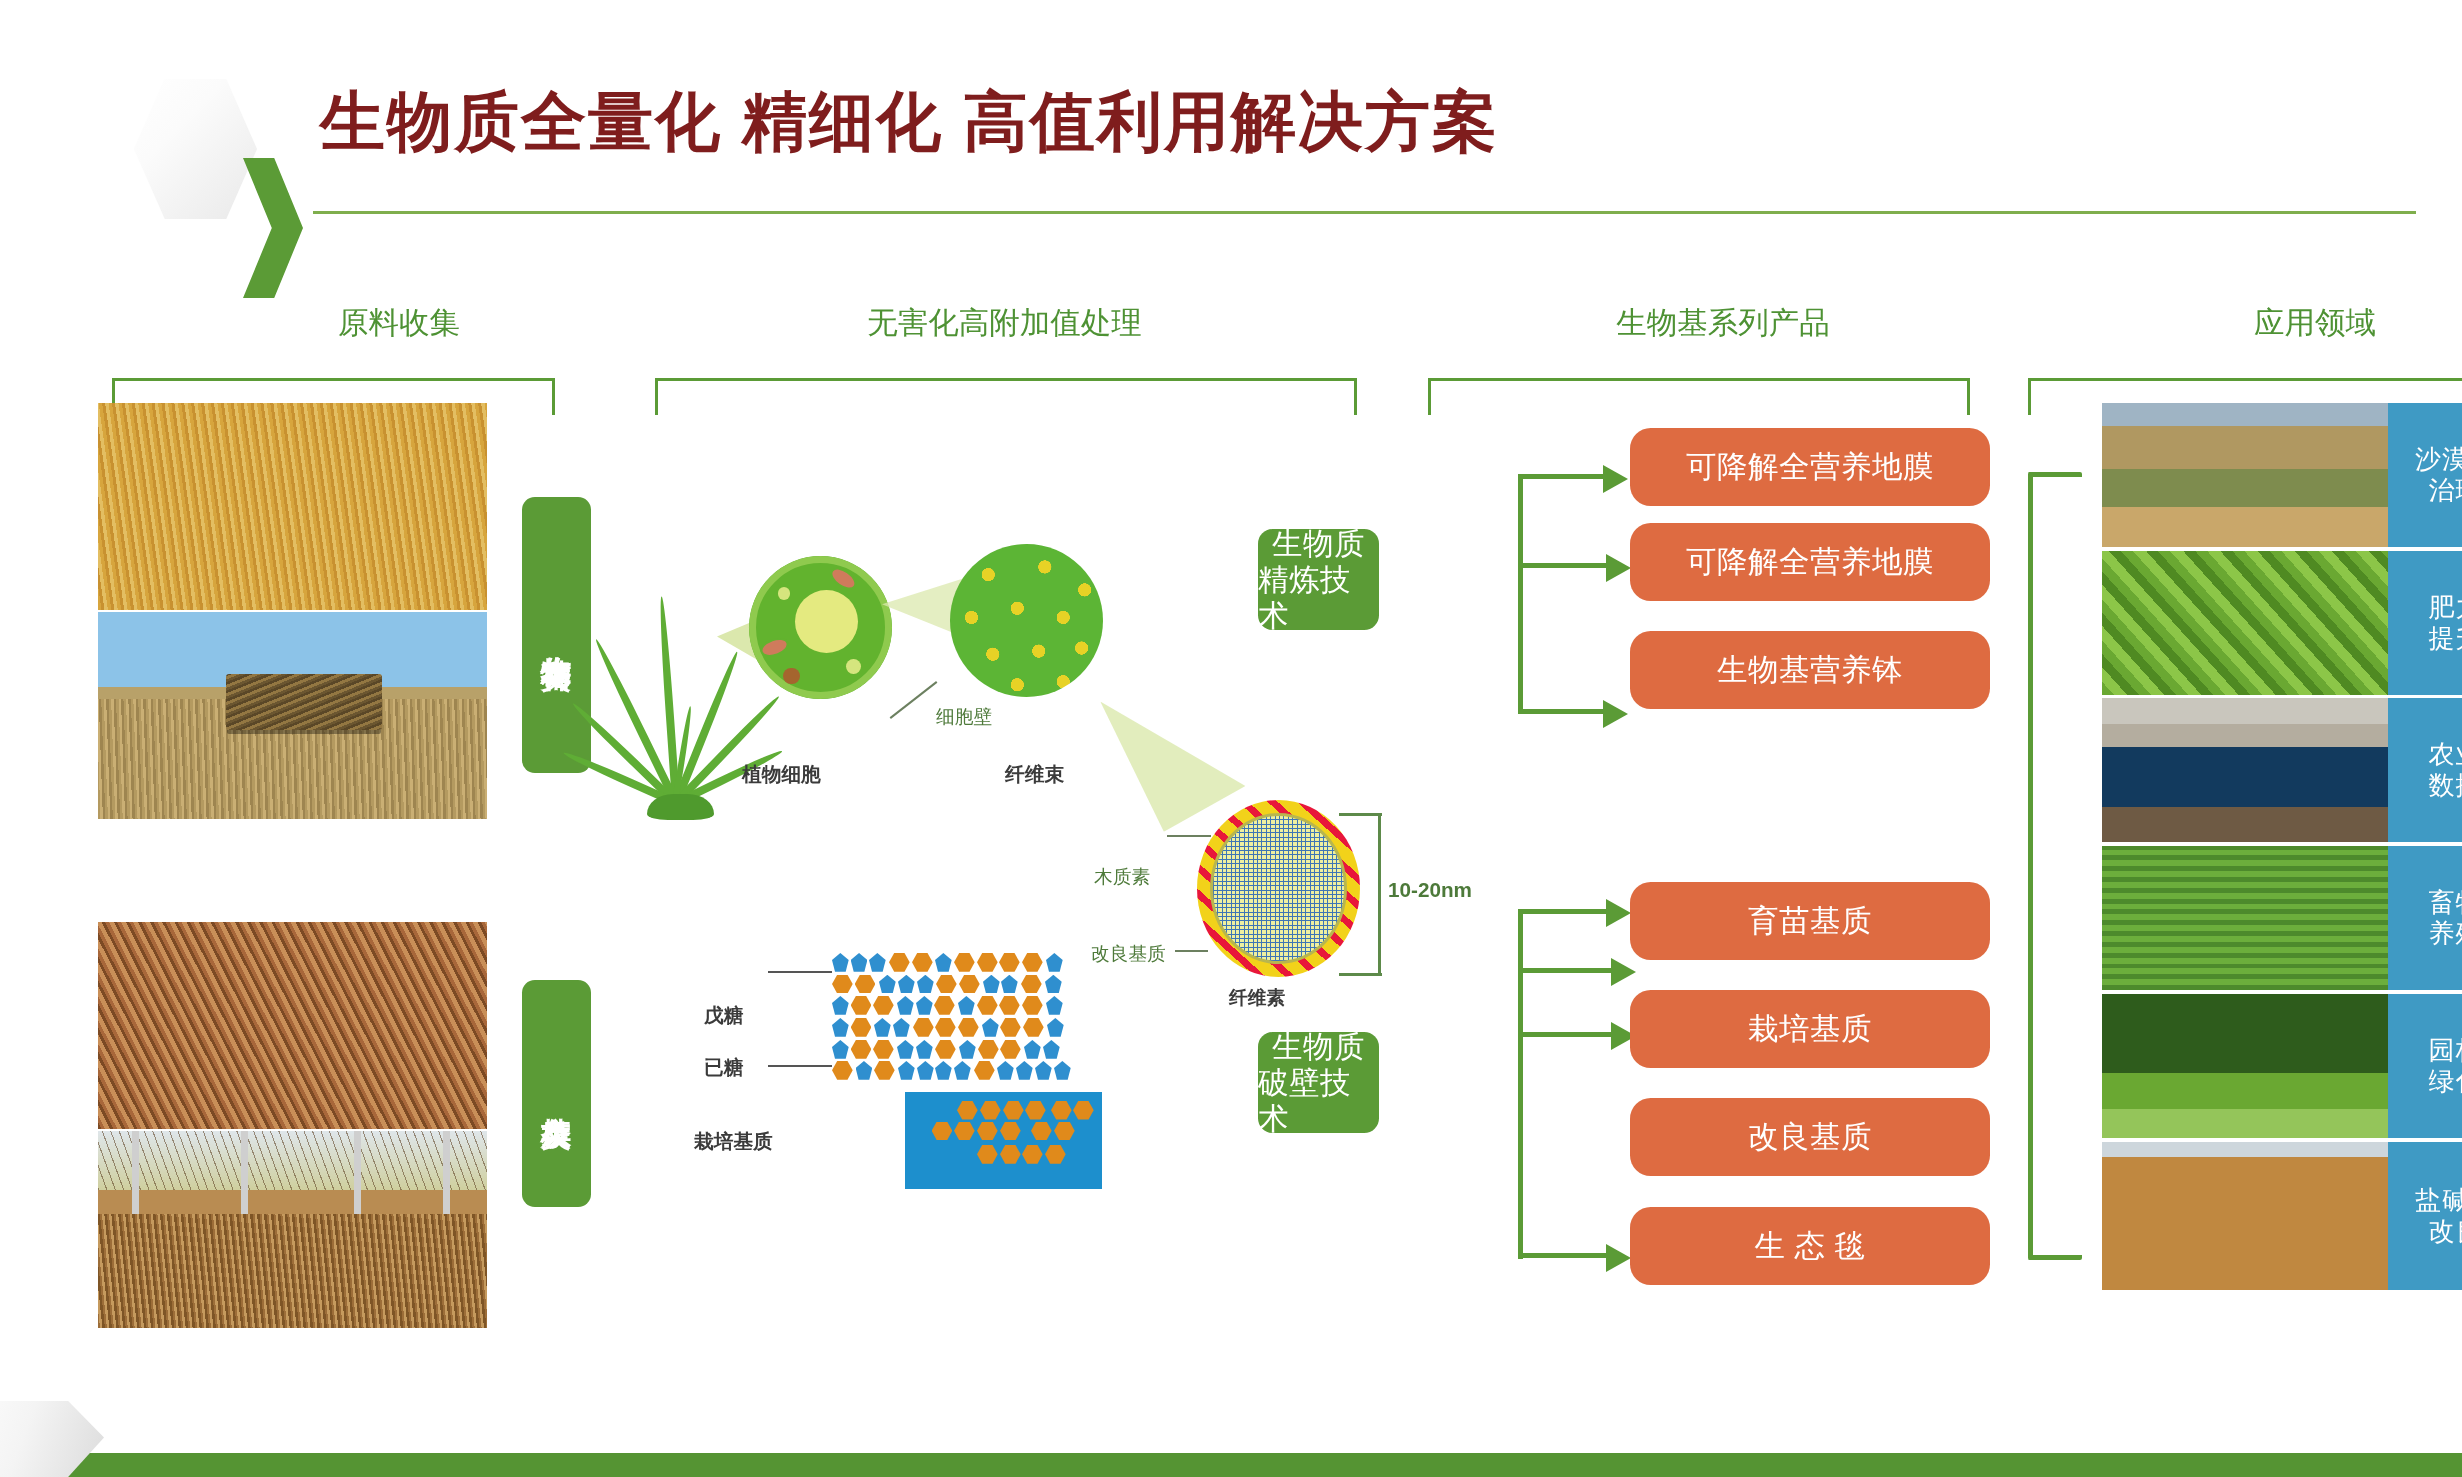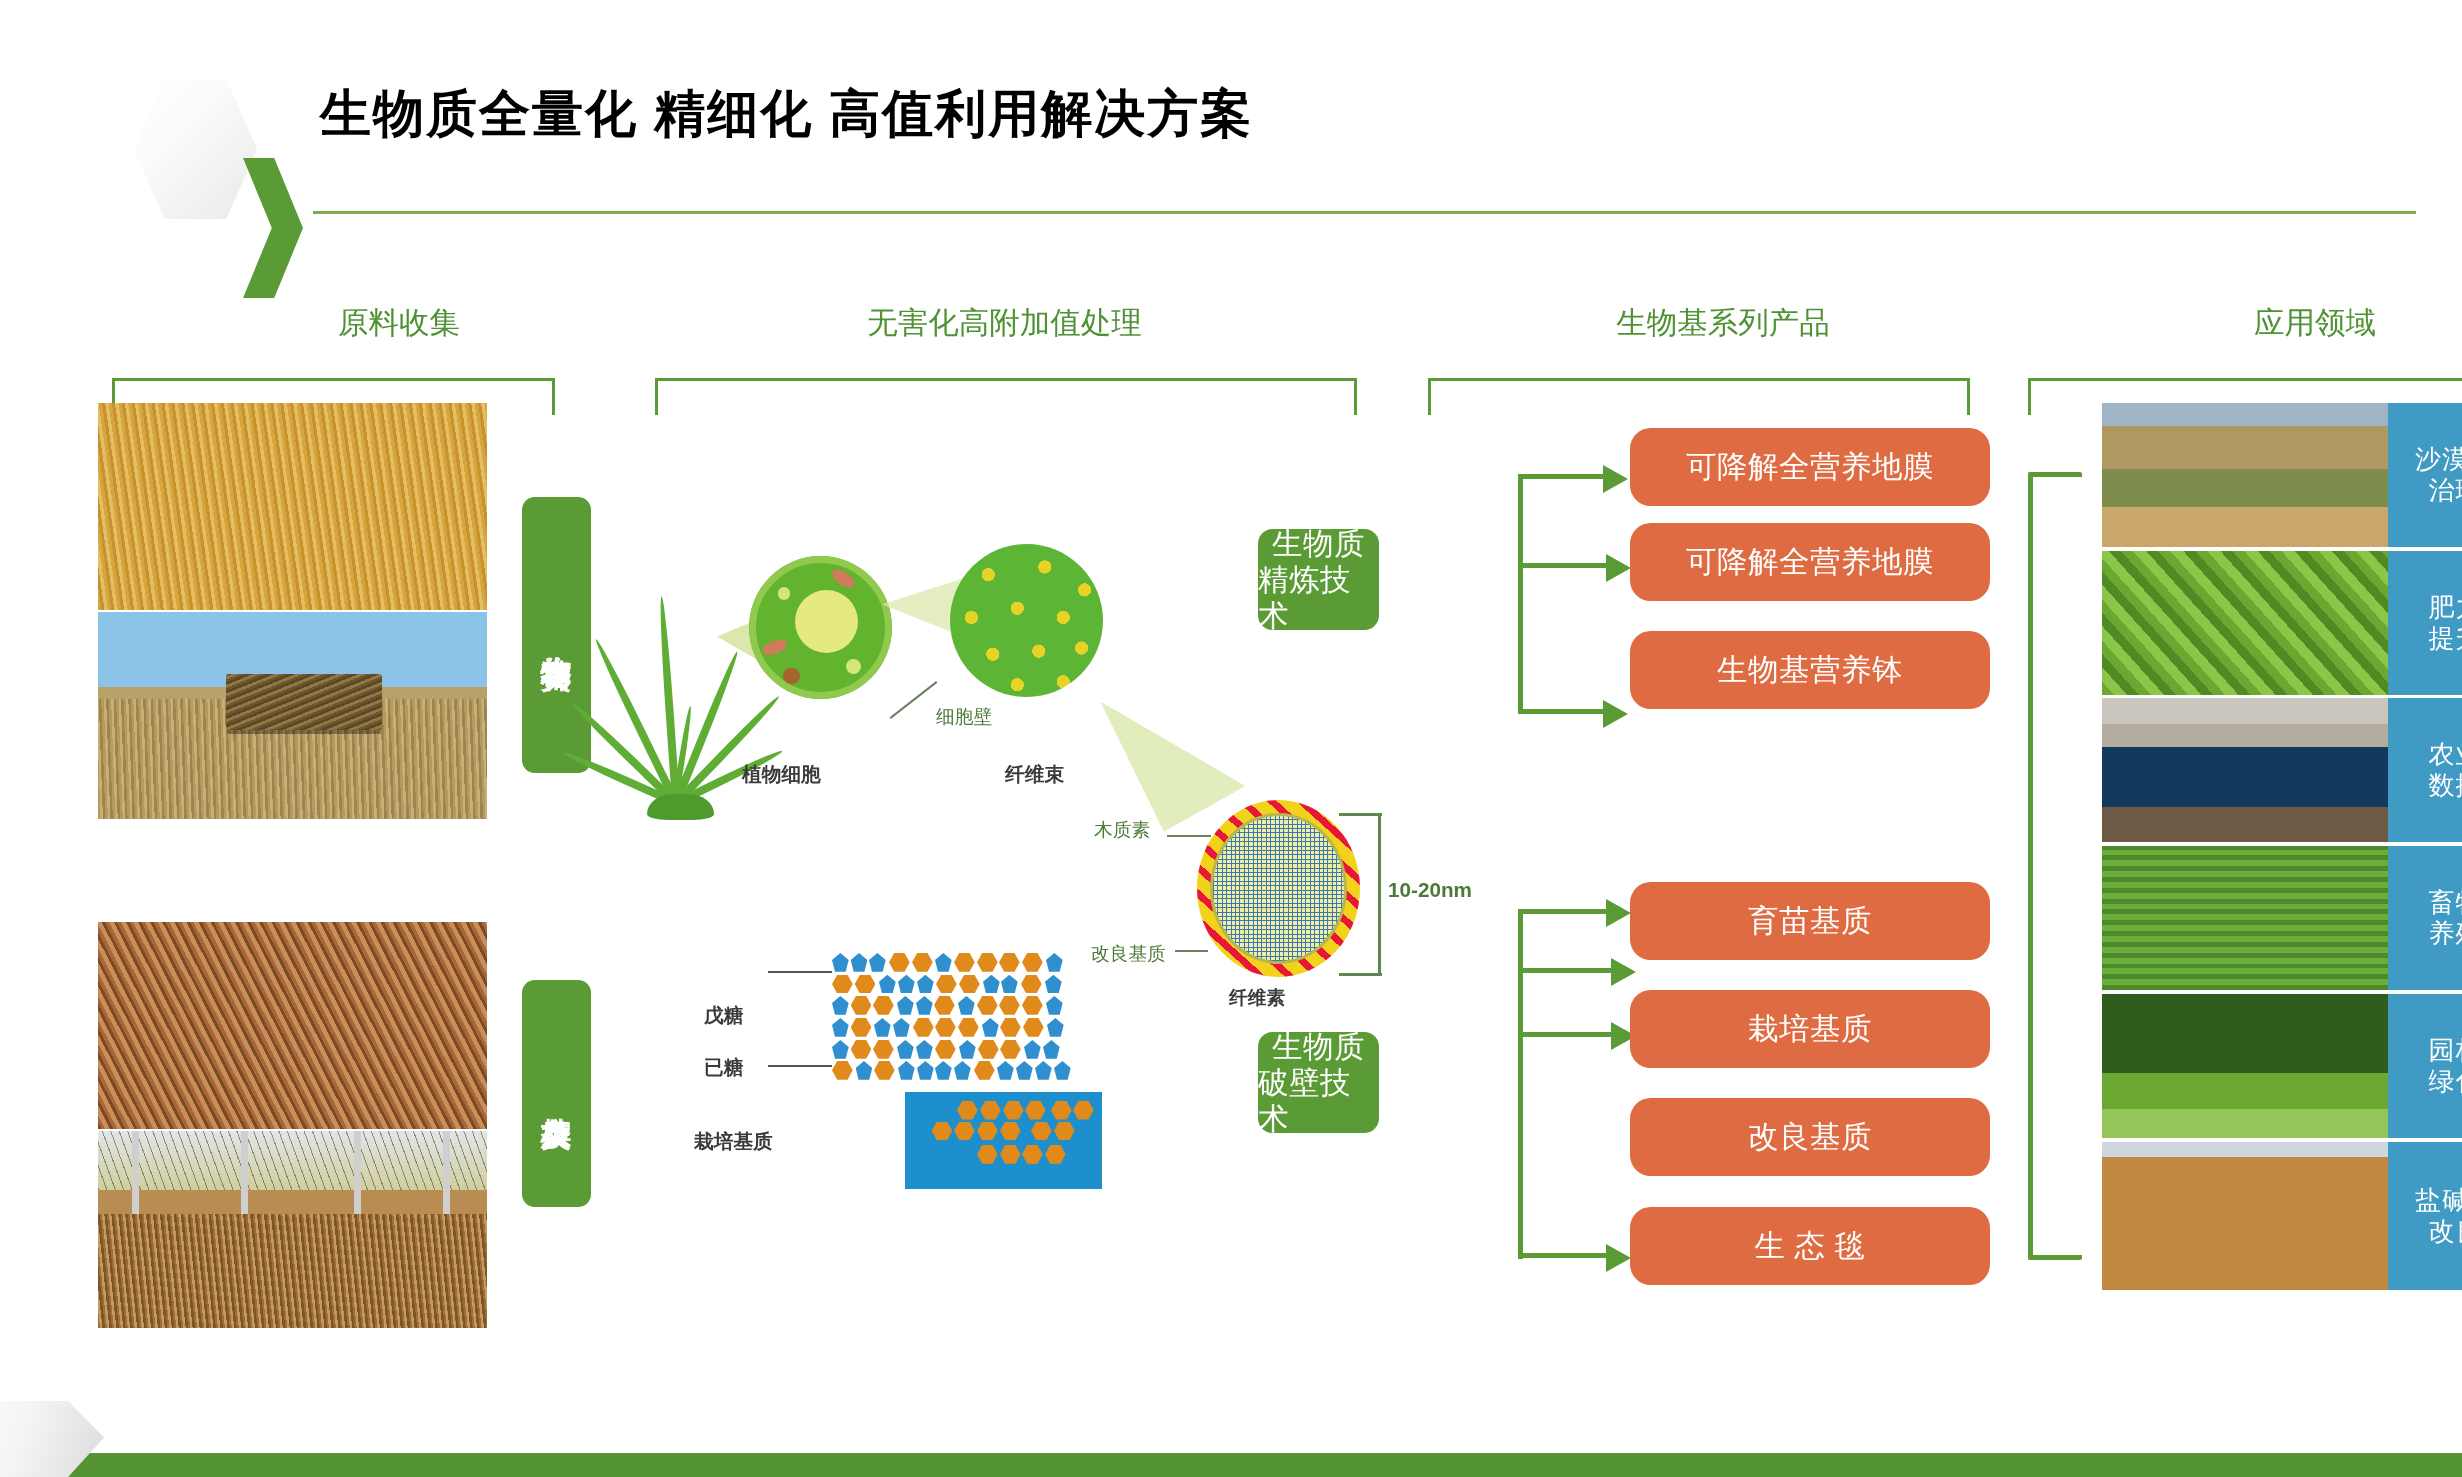--- a/index.html
+++ b/index.html
@@ -19,21 +19,21 @@
     clip-path:polygon(25% 0%,75% 0%,100% 50%,75% 100%,25% 100%,0% 50%);
     filter:drop-shadow(1.5px 2.5px 3.4px rgba(0,0,0,0.18));
   }
   #hex-chevron {
     position:absolute; left:109px; top:79px; width:60px; height:140px;
     background:#5b9b36;
     clip-path:polygon(0% 0%,52% 0%,100% 50%,52% 100%,0% 100%,48% 50%);
   }
   #title-text {
     position:absolute; left:320px; top:86px;
-    font-size:51px; font-weight:bold; color:#000000;
+    font-size:65px; font-weight:bold; color:#7f1d1d;
     letter-spacing:2px; white-space:nowrap; line-height:1.1;
   }
   #title-rule {
     position:absolute; left:313px; top:211px; width:2103px; height:3.4px;
     background:#7fae4d;
   }
 
   
   .sec-title {
     position:absolute; font-size:30.5px; color:#4e9234; font-weight:normal;
@@ -278,21 +278,21 @@
 
 <div id="micro-circle">
   <div id="micro-core"></div>
 </div>
 
 <div class="leader" style="left:884px;top:699px;width:59px;transform:rotate(-38deg);"></div>
 <div class="dlabel" style="left:936px;top:704px;font-size:18.7px;">细胞壁</div>
 <div class="dlabel-dark" style="left:742px;top:761px;">植物细胞</div>
 <div class="dlabel-dark" style="left:1005px;top:761px;">纤维束</div>
 
-<div class="dlabel" style="left:1094px;top:817px;font-size:18.7px;">木质素</div>
+<div class="dlabel" style="left:1094px;top:864px;font-size:18.7px;">木质素</div>
 <div class="leader" style="left:1167px;top:835px;width:44px;"></div>
 <div class="dlabel" style="left:1091px;top:941px;font-size:18.7px;">改良基质</div>
 <div class="leader" style="left:1175px;top:950px;width:32.5px;"></div>
 <div class="dlabel-dark" style="left:1229px;top:985px;font-size:18.7px;">纤维素</div>
 
 <div id="dim-t"></div>
 <div id="dim-v"></div>
 <div id="dim-b"></div>
 <div class="dlabel" style="left:1388px;top:878px;font-size:20.7px;color:#4d7a3a;font-weight:bold;">10-20nm</div>
 

